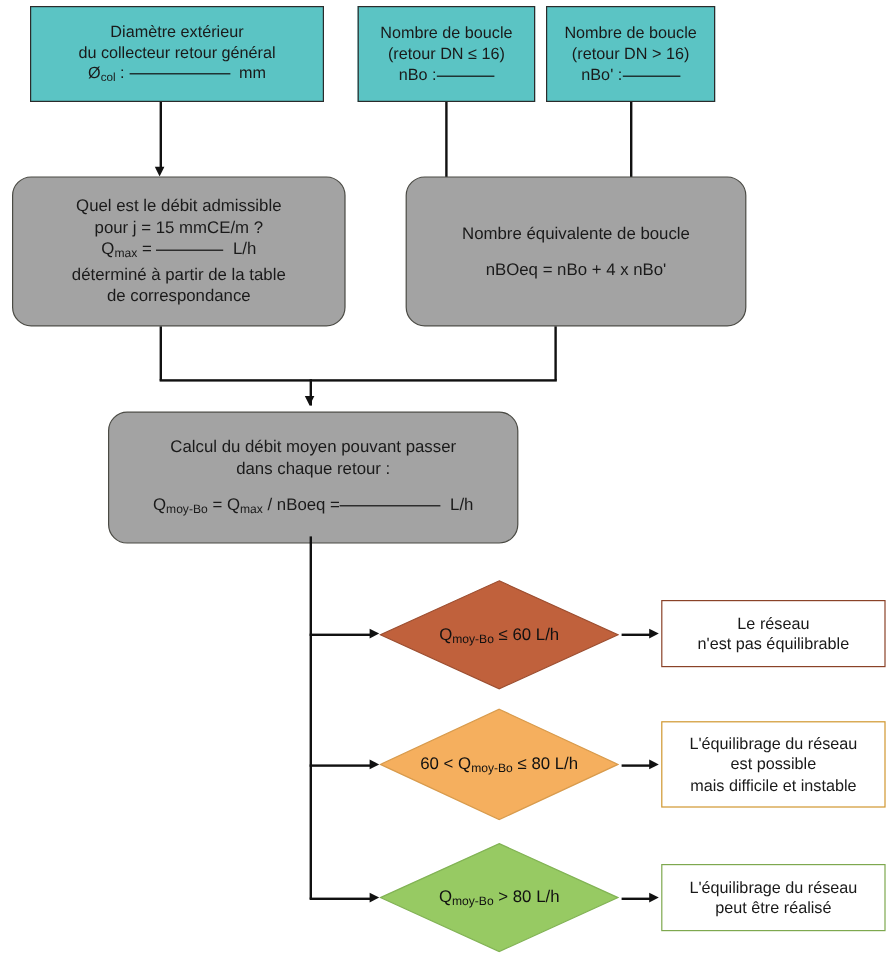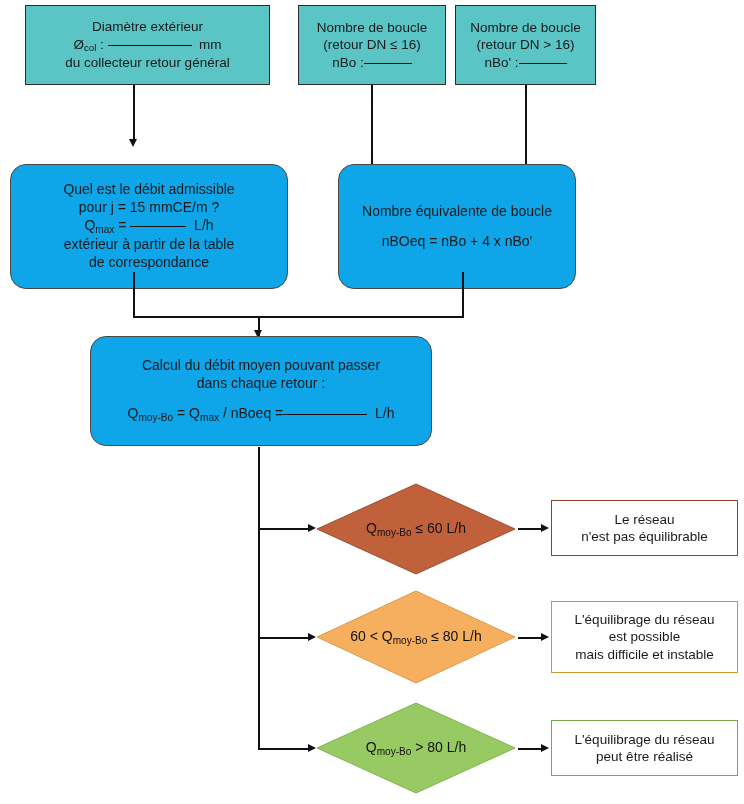--- a/index.html
+++ b/index.html
@@ -29,25 +29,24 @@
   }
   
   .teal {
     background: #5bc4c4;
     border: 1.5px solid #2b2b2b;
     font-size: 13.5px;
   }
   .teal .inner { padding: 0 6px; }
   
   .olive {
-    background: #0ea5e9;
+    background: #a3a3a3;
     border: 1.5px solid #4a4a44;
     border-radius: 16px;
     font-size: 14px;
-    margin-top: 17px;
   }
   .olive .inner { padding: 0 10px; width: 100%; }
   
   .diamond-wrap {
     position: absolute;
     display: flex;
     align-items: center;
     justify-content: center;
   }
   .diamond-shape {
@@ -108,22 +107,22 @@
   .nowrap { white-space: nowrap; }
 </style>
 </head>
 <body>
 
 <div id="canvas">
 
   <div class="node teal" style="left:25px; top:5px; width:245px; height:80px;">
     <div class="inner">
       <span class="row">Diamètre extérieur</span>
+      <span class="row">du collecteur retour général</span>
       <span class="row nowrap"><span>Ø</span><sub>col</sub><span> : </span><span class="blank b-lg"></span>&nbsp;&nbsp;<span>mm</span></span>
-      <span class="row">du collecteur retour général</span>
     </div>
   </div>
 
   <div class="node teal" style="left:298px; top:5px; width:148px; height:80px;">
     <div class="inner">
       <span class="row">Nombre de boucle</span>
       <span class="row">(retour DN ≤ 16)</span>
       <span class="row nowrap"><span>nBo</span><span> :</span><span class="blank b-sm"></span></span>
     </div>
   </div>
@@ -146,40 +145,40 @@
   <div class="line-h" style="left:371px; top:170px; width:156px;"></div>
 
   <div class="line-v" style="left:448px; top:170px; height:25px;"></div>
   <div class="arrow-down" style="left:444px; top:193px;"></div>
 
   <div class="node olive" style="left:10px; top:147px; width:278px; height:125px;">
     <div class="inner">
       <span class="row">Quel est le débit admissible</span>
       <span class="row">pour j = 15 mmCE/m ?</span>
       <span class="row nowrap"><span>Q</span><sub>max</sub><span> = </span><span class="blank b-md"></span>&nbsp;&nbsp;<span>L/h</span></span>
-      <span class="row">extérieur à partir de la table</span>
+      <span class="row">déterminé à partir de la table</span>
       <span class="row">de correspondance</span>
     </div>
   </div>
 
-  <div class="node olive" style="left:338px; top:147px; width:238px; height:125px;">
+  <div class="node olive" style="left:338px; top:147px; width:284px; height:125px;">
     <div class="inner">
       <span class="row">Nombre équivalente de boucle</span>
       <span class="gap"></span>
       <span class="row">nBOeq = nBo + 4 x nBo'</span>
     </div>
   </div>
 
   <div class="line-v" style="left:133px; top:272px; height:45px;"></div>
   <div class="line-v" style="left:462px; top:272px; height:45px;"></div>
   <div class="line-h" style="left:133px; top:316px; width:331px;"></div>
   <div class="line-v" style="left:258px; top:316px; height:22px;"></div>
   <div class="arrow-down" style="left:254px; top:330px;"></div>
 
-  <div class="node olive" style="left:90px; top:319px; width:342px; height:110px;">
+  <div class="node olive" style="left:90px; top:343px; width:342px; height:110px;">
     <div class="inner">
       <span class="row">Calcul du débit moyen pouvant passer</span>
       <span class="row">dans chaque retour :</span>
       <span class="gap"></span>
       <span class="row nowrap"><span>Q</span><sub>moy-Bo</sub><span> = </span><span>Q</span><sub>max</sub><span> / nBoeq =</span><span class="blank b-lg"></span>&nbsp;&nbsp;<span>L/h</span></span>
     </div>
   </div>
 
   <div class="line-v" style="left:258px; top:447px; height:302px;"></div>
 

